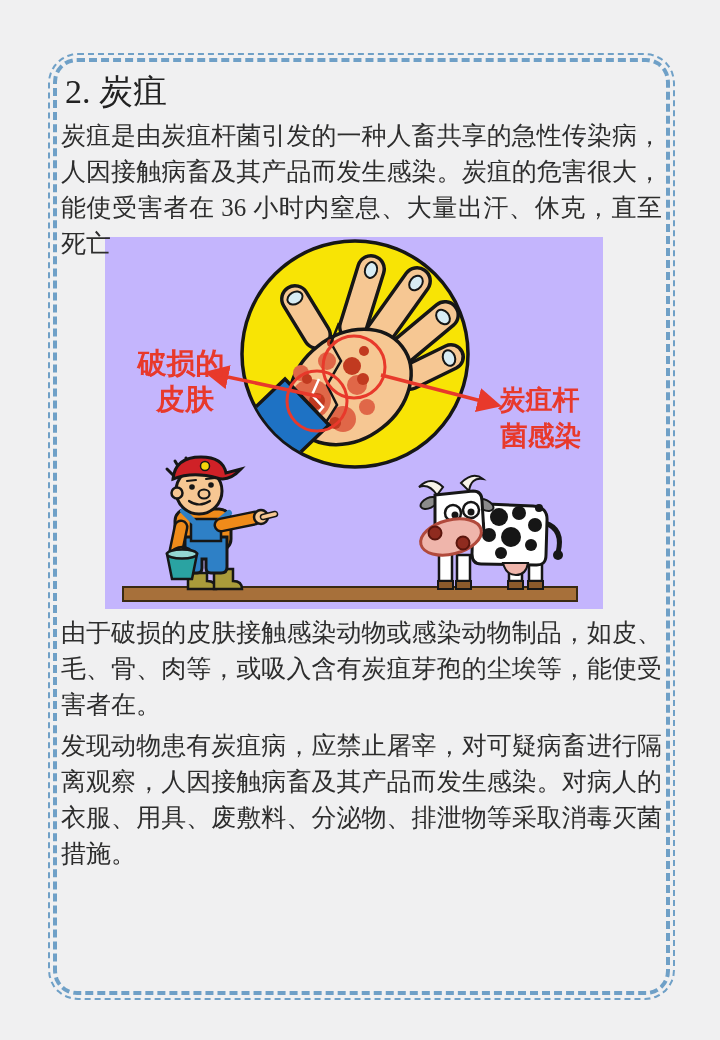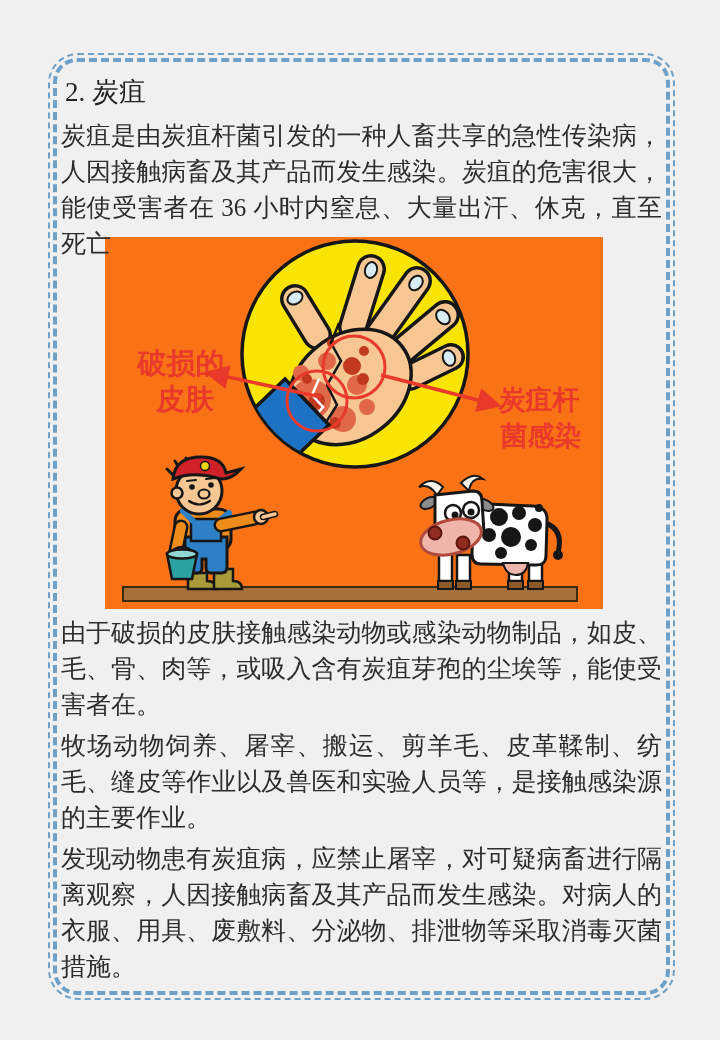--- a/index.html
+++ b/index.html
@@ -11,31 +11,31 @@
   .frame{
     position:absolute;left:48px;top:53px;width:627px;height:947px;
     border:2px dashed #6fa0c7;border-radius:30px;box-sizing:border-box;padding:3px;
   }
   .frame-inner{
     width:100%;height:100%;box-sizing:border-box;
     border:4px dashed #6fa0c7;border-radius:24px;
     padding:10px 4px 0 4px;overflow:hidden;
   }
   .title{
-    font-size:27px;font-weight:400;color:#222;
+    font-size:34px;font-weight:400;color:#222;
     margin:4px 0 10px 4px;line-height:32px;
   }
   .para{
     font-size:25px;line-height:36px;color:#2d2d2d;
     text-align:justify;margin:0 0 5px 0;
     position:relative;z-index:2;
   }
   .illustration{
     width:498px;height:372px;margin:-30px 0 6px 44px;
-    background:#f97316;position:relative;z-index:1;
+    background:#c4b5fd;position:relative;z-index:1;
   }
   .illustration svg{display:block;width:100%;height:100%;}
   .ill-label{
     font-family:"Liberation Serif", serif;
     font-weight:bold;fill:#e8392b;
   }
   .ill-label.big{font-size:29px;}
   .ill-label.small{font-size:27px;}
 </style>
 </head>
@@ -198,17 +198,16 @@
           <circle cx="366" cy="273" r="8" fill="#ffffff" stroke="#161616" stroke-width="2.5"></circle>
           <circle cx="366" cy="275" r="3.5" fill="#161616"></circle>
           <ellipse cx="346" cy="300" rx="31" ry="17" transform="rotate(-14 346 300)" fill="#efb5ab" stroke="#b14a3c" stroke-width="3"></ellipse>
           <circle cx="330" cy="296" r="6.5" fill="#8f2b1f" stroke="#5a150d" stroke-width="2"></circle>
           <circle cx="358" cy="306" r="6.5" fill="#8f2b1f" stroke="#5a150d" stroke-width="2"></circle>
         </g>
       </svg>
     </div>
 
     <p class="para">由于破损的皮肤接触感染动物或感染动物制品，如皮、毛、骨、肉等，或吸入含有炭疽芽孢的尘埃等，能使受害者在。</p>
-    <p class="para">牧场动物饲养、屠宰、搬运、剪羊毛、皮革鞣制、纺毛、缝皮等作业以及兽医和实验人员等，是接触感染源的主要作业。</p>
     <p class="para">发现动物患有炭疽病，应禁止屠宰，对可疑病畜进行隔离观察，人因接触病畜及其产品而发生感染。对病人的衣服、用具、废敷料、分泌物、排泄物等采取消毒灭菌措施。</p>
 
   </div>
 </div>
 
 </body></html>

